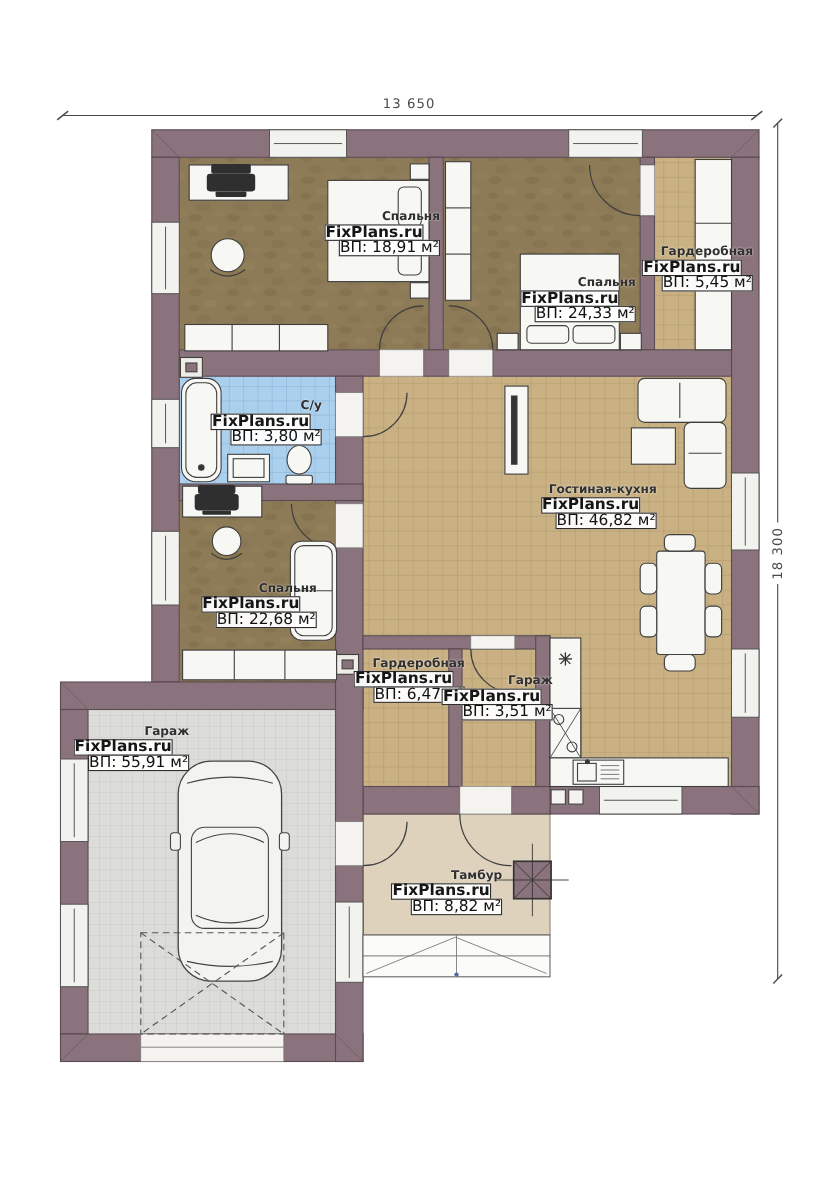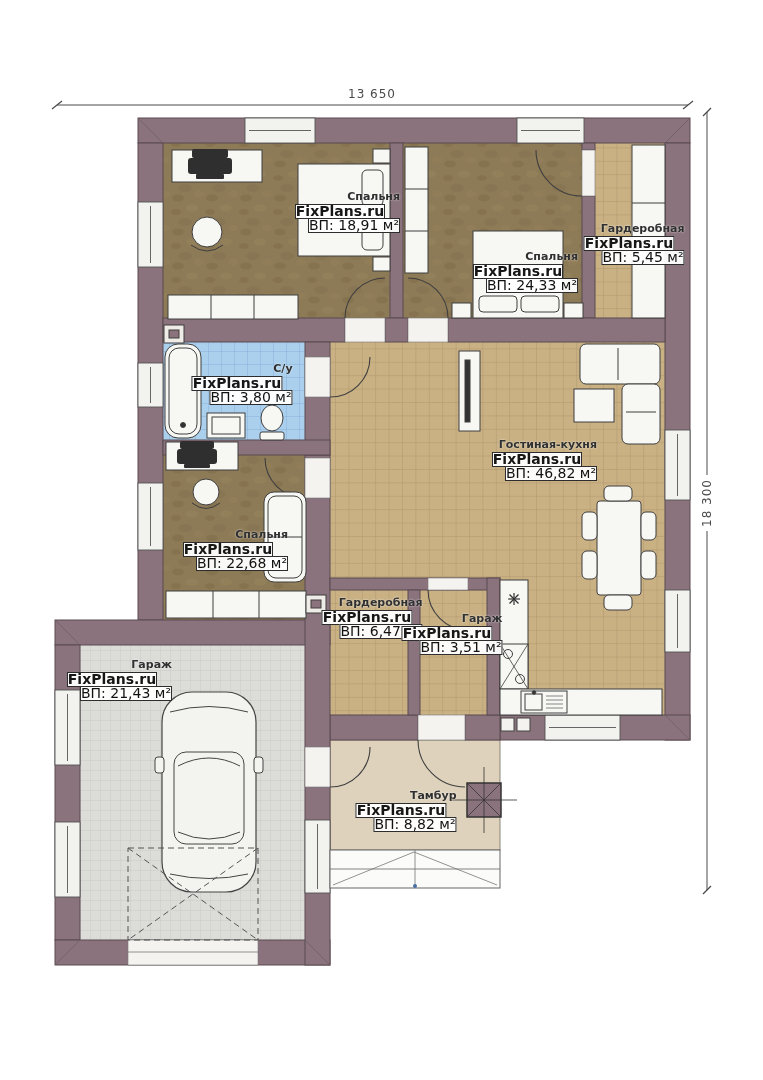--- a/index.html
+++ b/index.html
@@ -339,21 +339,21 @@
 
 <div class="room-label" style="left:447px;top:612px">
   <div class="room-name">Гараж</div>
   <div class="label-box brand">FixPlans.ru</div>
   <div class="label-box area">ВП: 3,51 м²</div>
 </div>
 
 <div class="room-label" style="left:112px;top:658px">
   <div class="room-name">Гараж</div>
   <div class="label-box brand">FixPlans.ru</div>
-  <div class="label-box area">ВП: 21,43 м²</div>
+  <div class="label-box area">ВП: 55,91 м²</div>
 </div>
 
 <div class="room-label" style="left:401px;top:789px">
   <div class="room-name">Тамбур</div>
   <div class="label-box brand">FixPlans.ru</div>
   <div class="label-box area">ВП: 8,82 м²</div>
 </div>
 
 </div>
 

